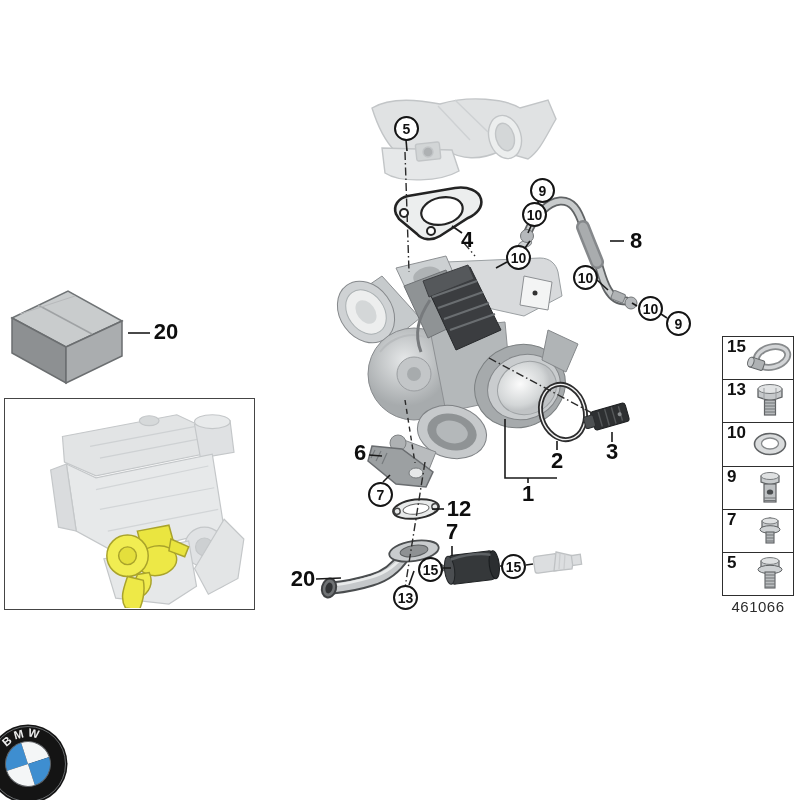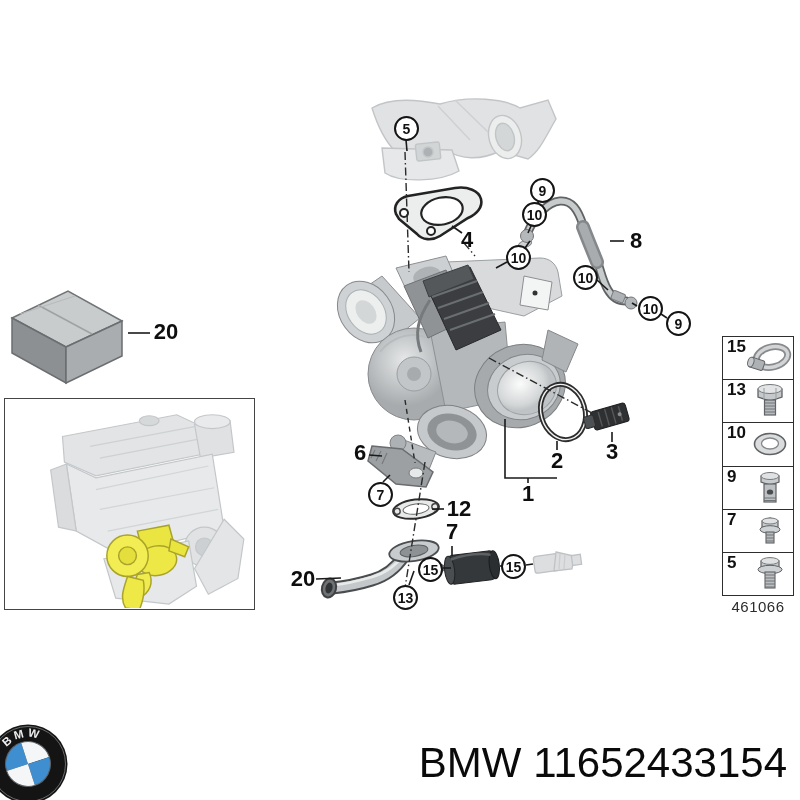--- a/index.html
+++ b/index.html
@@ -331,15 +331,14 @@
     <circle cx="40" cy="40" r="22.5" fill="none" stroke="#5c5f62" stroke-width="1"></circle>
   </g>
   <path id="lgArc" d="M13,40 A27,27 0 0 1 67,40" fill="none"></path>
   <g transform="rotate(-12 40 40)">
     <text font-size="11.5" font-weight="bold" fill="#ececec" letter-spacing="3" font-family="Liberation Sans, sans-serif">
       <textPath href="#lgArc" startOffset="50%" text-anchor="middle">BMW</textPath>
     </text>
   </g>
 </svg>
 
-<div class="caption">BMW 11652433154</div>
 
 </div>
 
 </body></html>

